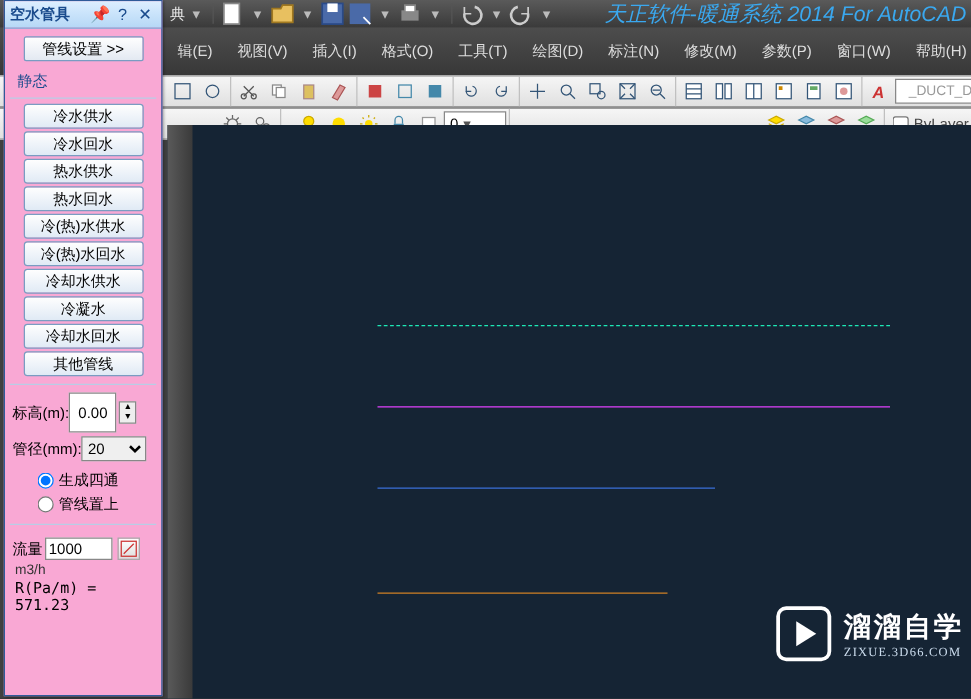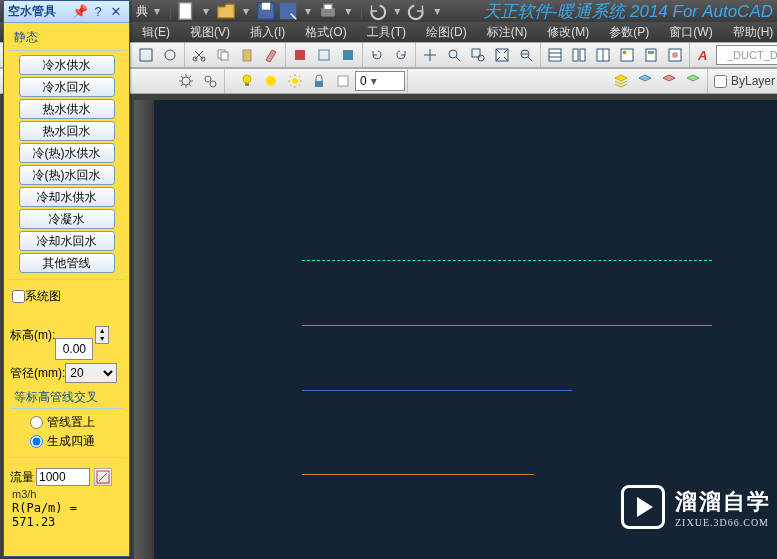--- a/index.html
+++ b/index.html
@@ -5,45 +5,45 @@
   * { box-sizing: border-box; margin: 0; padding: 0; }
   body { font-family: "SimSun", "Microsoft YaHei", sans-serif; font-size: 12px; background: #404040; width: 777px; height: 559px; overflow: hidden; position: relative; }
   
   .topbar { height: 22px; background: linear-gradient(#5a5a5a, #3a3a3a); display: flex; align-items: center; padding: 0 4px; color: #e8e8e8; }
   .topbar .dict-label { margin-left: 132px; font-size: 12px; }
   .topbar .dropdown-arrow { color: #bbb; margin: 0 6px; }
   .topbar .tb-sep { width: 1px; height: 16px; background: #555; margin: 0 4px; }
   .topbar .tb-icon { width: 22px; height: 18px; display: inline-flex; align-items: center; justify-content: center; color:#ddd; }
   .topbar .title { margin-left: auto; color: #3aa8ef; font-weight: normal; font-style: italic; font-size: 17px; white-space: nowrap; }
   
-  .menubar { height: 20px; background: linear-gradient(#4d4d4d, #383838); display: flex; align-items: center; padding-left: 132px; color: #ddd; }
+  .menubar { height: 38px; background: linear-gradient(#4d4d4d, #383838); display: flex; align-items: center; padding-left: 132px; color: #ddd; }
   .menubar .menu-item { padding: 2px 10px; font-size: 12px; white-space: nowrap; }
   
   .toolbar-row { height: 26px; background: linear-gradient(#f6f6f6, #e0e0e0); border-top: 1px solid #aaa; border-bottom: 1px solid #aaa; display: flex; align-items: center; padding: 0 2px; }
   .toolbar-row.has-panel { padding-left: 132px; }
   .tool-group { display: flex; align-items: center; height: 100%; border-right: 1px solid #c0c0c0; padding: 0 2px; }
   .tool-btn { width: 22px; height: 20px; display: inline-flex; align-items: center; justify-content: center; margin: 0 1px; border: 1px solid transparent; }
   .tool-btn svg { width: 16px; height: 16px; }
   
   .layer-input { height: 20px; border: 1px solid #888; background: #fff; font-size: 12px; padding: 0 4px; display:inline-flex; align-items:center; }
   .layer-input .drop { margin-left: 4px; color: #555; }
   
   
-  .side-panel { position: absolute; left: 3px; top: 0; width: 127px; height: 557px; background: #fde047; border: 1px solid #2f5a99; box-shadow: 1px 1px 2px rgba(0,0,0,0.3); z-index: 10; }
+  .side-panel { position: absolute; left: 3px; top: 0; width: 127px; height: 557px; background: #f9a8d4; border: 1px solid #2f5a99; box-shadow: 1px 1px 2px rgba(0,0,0,0.3); z-index: 10; }
   .sp-title { height: 22px; background: linear-gradient(#dceeff, #b6d8f6); border-bottom: 1px solid #7aa9d8; display: flex; align-items: center; padding: 0 4px; }
   .sp-title .t { color: #1a4b8c; font-weight: bold; flex: 1; font-size:12px;}
   .sp-title .ic { width: 16px; height: 16px; display:inline-flex; align-items:center; justify-content:center; color:#1a4b8c; font-size:13px; margin:0 1px;}
   .sp-body { padding: 4px 4px 2px 4px; }
   .btn-main { display: block; width: 96px; margin: 2px auto 6px auto; height: 20px; border: 1px solid #7a9cc2; background: linear-gradient(#fefefe,#e3e9f2); border-radius: 2px; text-align:center; line-height:18px; font-size:12px; }
   .sect-label { color: #1a4b8c; font-size: 12px; padding: 2px 2px 4px 6px; border-bottom: 1px solid #b7cde5; margin-bottom: 4px; }
   .pipe-btn { display:block; width: 96px; height: 20px; margin: 0 auto 2px auto; border:1px solid #7a9cc2; background: linear-gradient(#fefefe,#e0eaf5); border-radius:3px; text-align:center; line-height:18px; font-size:12px; }
   .sp-sep { height:1px; background:#b7cde5; margin:6px 0; }
   .row-field { display:flex; align-items:center; margin: 3px 0; padding:0 2px; }
   .row-field label { font-size:12px; }
-  .row-field input[type=text] { height:22px; border:1px solid #888; font-size:12px; padding:0 2px; text-align:center;margin-top:28px;}
+  .row-field input[type=text] { height:32px; border:1px solid #888; font-size:12px; padding:0 2px; text-align:center;}
   .row-field select { height:20px; border:1px solid #888; font-size:12px; }
   .row-field .spin { width:14px; height:18px; border:1px solid #888; background:#eee; margin-left:2px; display:flex; flex-direction:column; }
   .row-field .spin div { flex:1; font-size:7px; text-align:center; line-height:8px; }
   .cross-sect { margin: 6px 2px 4px 2px; }
   .cross-title { color: #1a4b8c; font-size:12px; border-bottom:1px solid #b7cde5; padding:0 0 2px 4px; margin-bottom:4px;}
   .radio-row { display:flex; align-items:center; padding:1px 0 1px 20px; font-size:12px;}
   .radio-row input { margin-right:4px; }
   .flow-row { display:flex; align-items:center; margin:10px 2px 2px 2px; }
   .flow-row .flabel { font-size:12px; margin-right:2px;}
   .flow-row input { width:54px; height:18px; border:1px solid #888; font-size:12px; padding:0 2px;}
@@ -74,59 +74,55 @@
 <body>
 
 <div class="side-panel">
   <div class="sp-title">
     <span class="t">空水管具</span>
     <span class="ic">📌</span>
     <span class="ic">?</span>
     <span class="ic">✕</span>
   </div>
   <div class="sp-body">
+    <div class="btn-main">管线设置 &gt;&gt;</div>
     <div class="sect-label">静态</div>
     <div class="pipe-btn">冷水供水</div>
     <div class="pipe-btn">冷水回水</div>
     <div class="pipe-btn">热水供水</div>
     <div class="pipe-btn">热水回水</div>
     <div class="pipe-btn">冷(热)水供水</div>
     <div class="pipe-btn">冷(热)水回水</div>
     <div class="pipe-btn">冷却水供水</div>
     <div class="pipe-btn">冷凝水</div>
     <div class="pipe-btn">冷却水回水</div>
     <div class="pipe-btn">其他管线</div>
     <div class="sp-sep"></div>
-    <div class="chk-row">
-      <input type="checkbox" style="">
-      <label>系统图</label>
-    </div>
     <div class="row-field">
       <label>标高(m):</label>
       <input type="text" style="width: 38px;" value="0.00">
       <div class="spin">
           <div>▲</div>
           <div>▼</div>
         </div>
     </div>
     <div class="row-field">
       <label>管径(mm):</label>
       <select style="width:52px">
         <option>20</option>
       </select>
     </div>
     <div class="cross-sect">
-      <div class="cross-title">等标高管线交叉</div>
+      <div class="radio-row">
+          <input type="radio" name="cx" checked="" style="">
+          <span>生成四通</span>
+        </div>
       <div class="radio-row">
           <input type="radio" name="cx" style="">
           <span>管线置上</span>
-        </div>
-      <div class="radio-row">
-          <input type="radio" name="cx" checked="" style="">
-          <span>生成四通</span>
         </div>
     </div>
     <div class="sp-sep"></div>
     <div class="flow-row">
       <span class="flabel">流量</span>
       <input type="text" value="1000" style="">
       <span class="ficon">
           <svg viewBox="0 0 16 16">
             <rect x="2" y="2" width="12" height="12" fill="none" stroke="#c33" stroke-width="1"></rect>
             <path d="M4 12 L12 4" stroke="#c33"></path>

